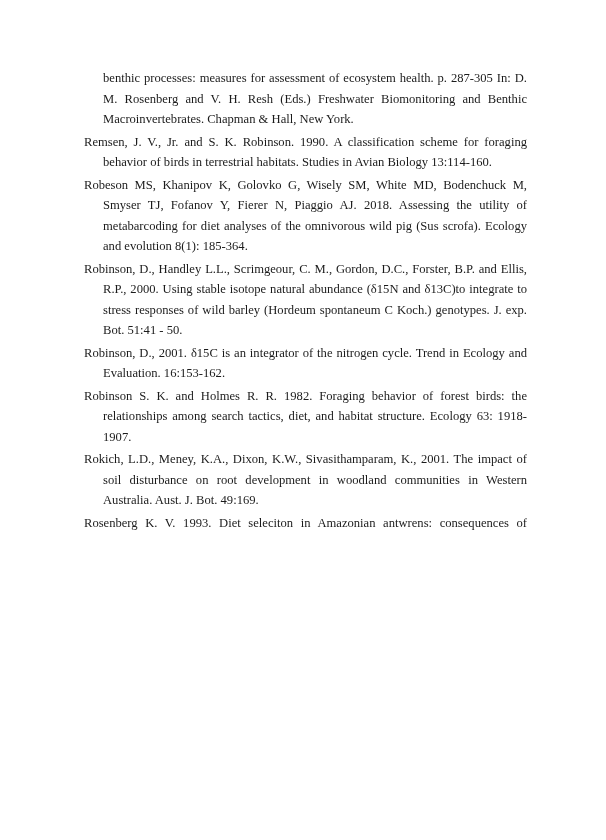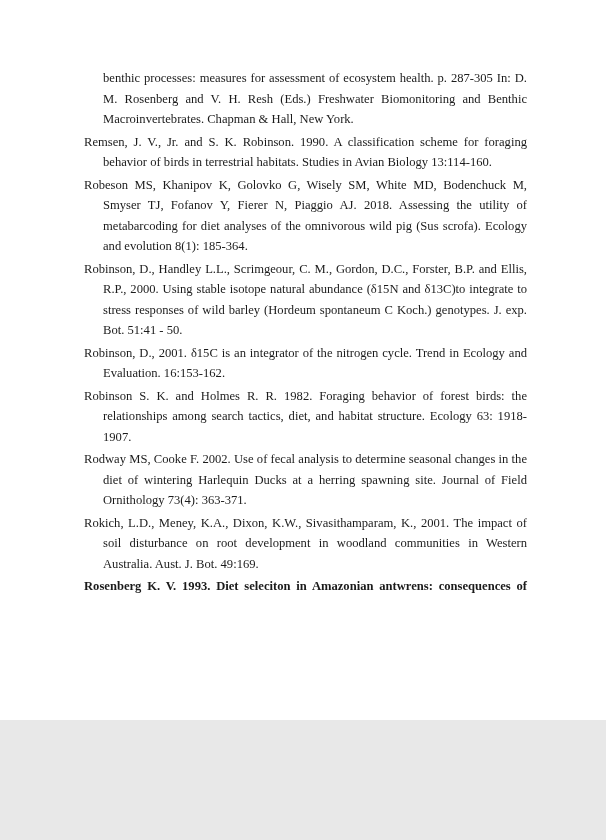--- a/index.html
+++ b/index.html
@@ -3,21 +3,21 @@
 <meta charset="utf-8">
 <style>
   html, body {
     margin: 0;
     padding: 0;
     background: #e8e8e8;
   }
   .page {
     position: relative;
     width: 606px;
-    height: 720px;
+    height: 840px;
     background: #ffffff;
     margin: 0 auto;
     overflow: hidden;
     font-family: "Liberation Serif", "DejaVu Serif", serif;
     color: #1b1b1b;
   }
   .references {
     position: absolute;
     left: 84px;
     top: 68px;
@@ -29,21 +29,20 @@
   .ref {
     margin: 0 0 2px 0;
     padding-left: 19px;
     text-indent: -19px;
   }
   .ref.continuation {
     text-indent: 0;
   }
   .ref.force-justify {
     text-align-last: justify;
-    font-weight: bold;
   }
   .page-footer {
     position: absolute;
     left: 84px;
     top: 775px;
     width: 443px;
     text-align: center;
     font-size: 12.5px;
     line-height: 16px;
   }
@@ -52,17 +51,16 @@
 <body>
 
 <div class="page">
   <div class="references">
     <p class="ref continuation">benthic processes: measures for assessment of ecosystem health. p. 287-305 In: D. M. Rosenberg and V. H. Resh (Eds.) Freshwater Biomonitoring and Benthic Macroinvertebrates. Chapman &amp; Hall, New York.</p>
     <p class="ref">Remsen, J. V., Jr. and S. K. Robinson. 1990. A classification scheme for foraging behavior of birds in terrestrial habitats. Studies in Avian Biology 13:114-160.</p>
     <p class="ref">Robeson MS, Khanipov K, Golovko G, Wisely SM, White MD, Bodenchuck M, Smyser TJ, Fofanov Y, Fierer N, Piaggio AJ. 2018. Assessing the utility of metabarcoding for diet analyses of the omnivorous wild pig (Sus scrofa). Ecology and evolution 8(1): 185-364.</p>
     <p class="ref">Robinson, D., Handley L.L., Scrimgeour, C. M., Gordon, D.C., Forster, B.P. and Ellis, R.P., 2000. Using stable isotope natural abundance (δ15N and δ13C)to integrate to stress responses of wild barley (Hordeum spontaneum C Koch.) genotypes. J. exp. Bot. 51:41 - 50.</p>
     <p class="ref">Robinson, D., 2001. δ15C is an integrator of the nitrogen cycle. Trend in Ecology and Evaluation. 16:153-162.</p>
     <p class="ref">Robinson S. K. and Holmes R. R. 1982. Foraging behavior of forest birds: the relationships among search tactics, diet, and habitat structure. Ecology 63: 1918-1907.</p>
-    <p class="ref">Rodway MS, Cooke F. 2002. Use of fecal analysis to determine seasonal changes in the diet of wintering Harlequin Ducks at a herring spawning site. Journal of Field Ornithology 73(4): 363-371.</p>
     <p class="ref">Rokich, L.D., Meney, K.A., Dixon, K.W., Sivasithamparam, K., 2001. The impact of soil disturbance on root development in woodland communities in Western Australia. Aust. J. Bot. 49:169.</p>
     <p class="ref force-justify">Rosenberg K. V. 1993. Diet seleciton in Amazonian antwrens: consequences of</p>
   </div>
 </div>
 
 </body></html>

